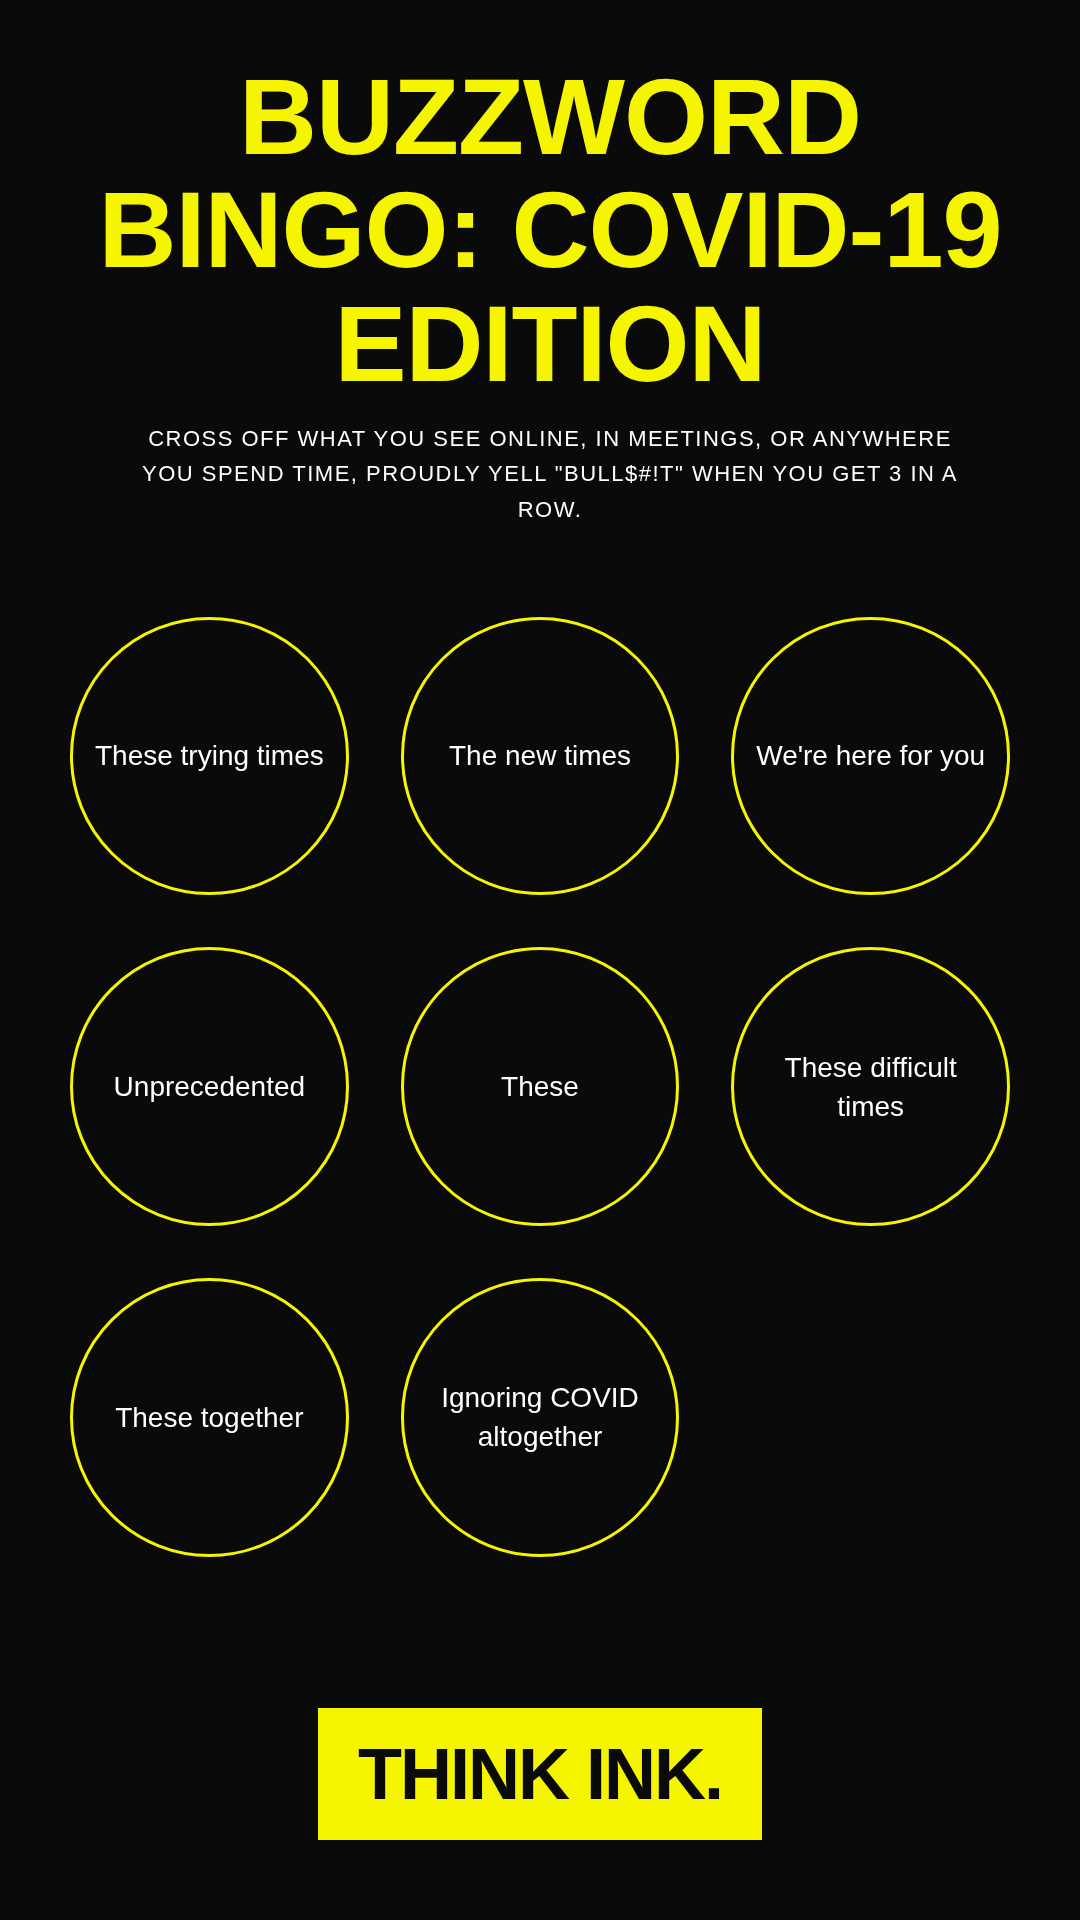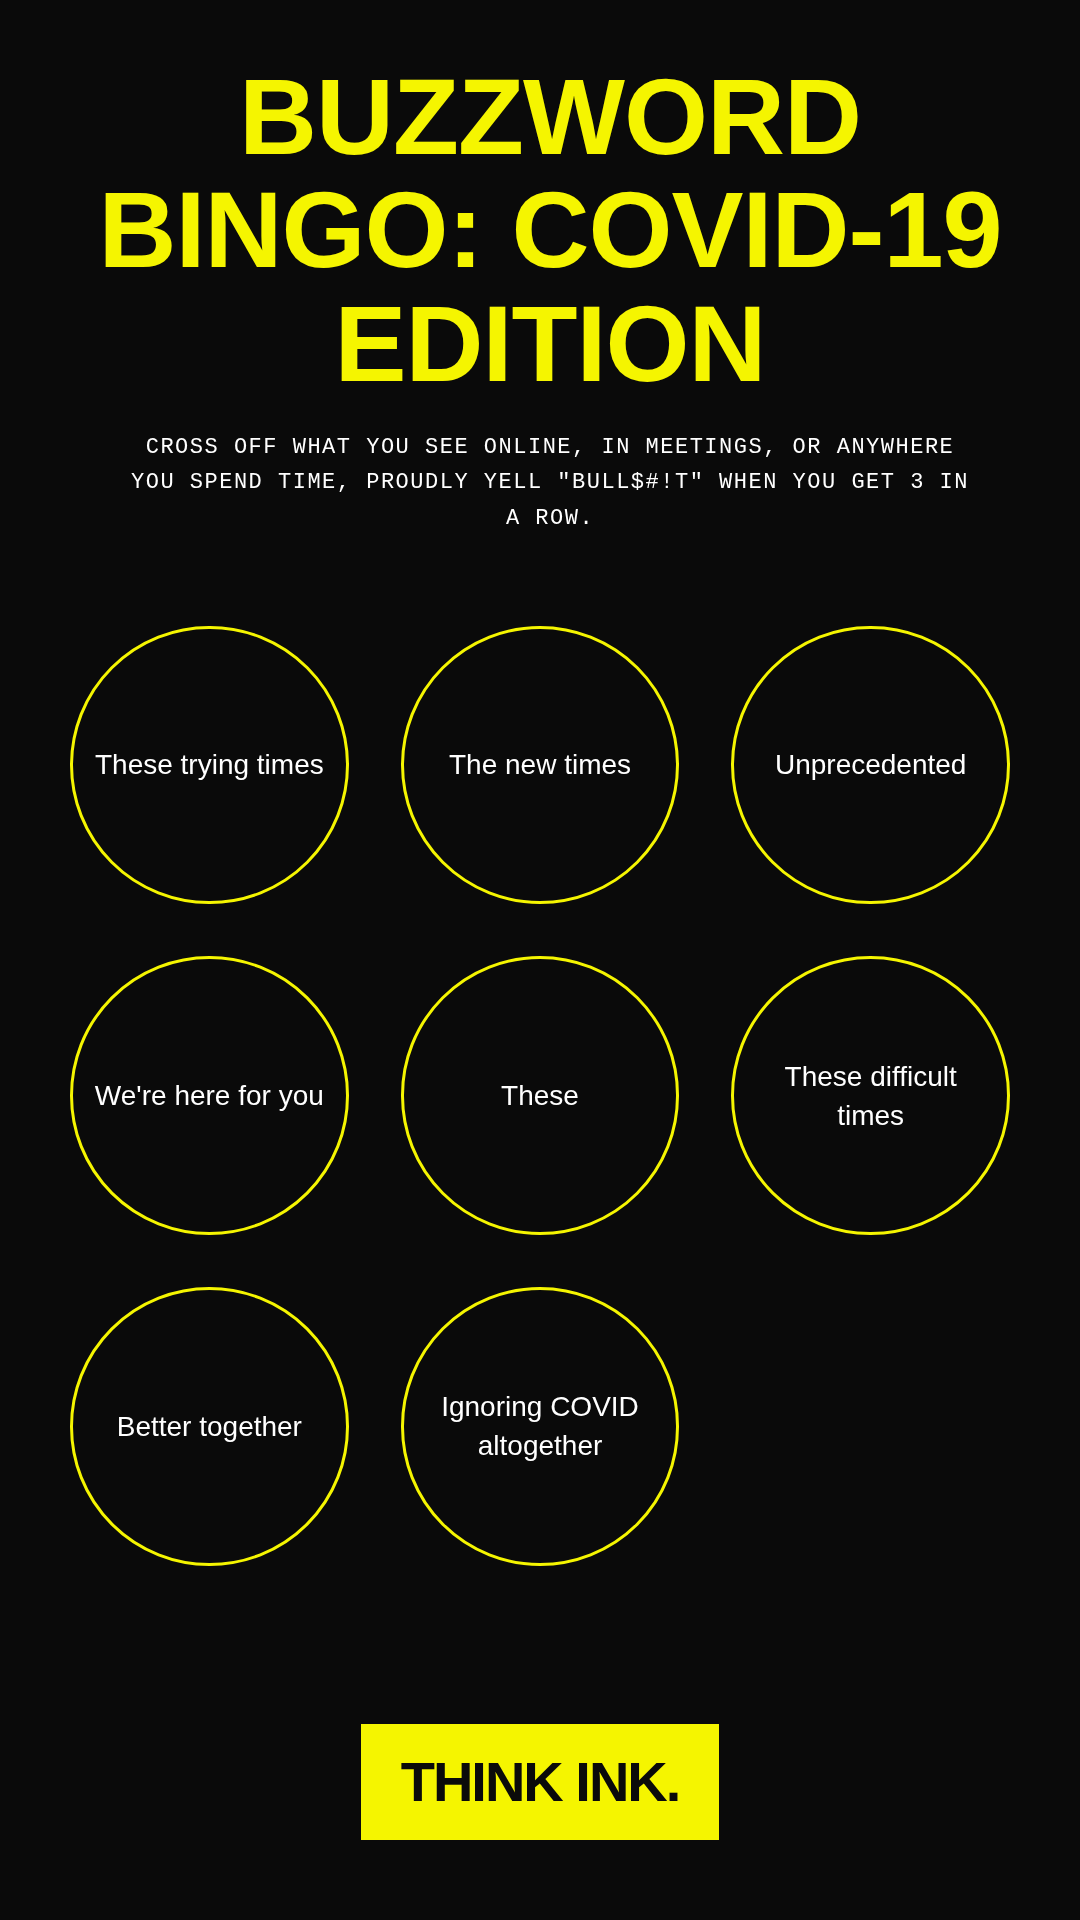--- a/index.html
+++ b/index.html
@@ -34,24 +34,23 @@
       text-transform: uppercase;
     }
 
     .subtitle {
       color: #ffffff;
       font-size: 22px;
       font-weight: 400;
       letter-spacing: 1.5px;
       text-transform: uppercase;
       text-align: center;
-      margin-top: 30px;
+      margin-top: 21px;
       line-height: 1.6;
       padding: 0 40px;
-      font-family: Liberation Mono, monospace;
     }
 
     .bingo-grid {
       display: grid;
       grid-template-columns: repeat(3, 1fr);
       gap: 52px;
       padding: 50px 70px;
       width: 100%;
       margin-top: 20px;
     }
@@ -86,21 +85,21 @@
 
     .logo-box {
       background-color: #f5f500;
       padding: 30px 40px;
       display: flex;
       align-items: center;
       justify-content: center;
     }
 
     .logo-text {
-      font-size: 56px;
+      font-size: 72px;
       font-weight: 900;
       color: #0a0a0a;
       line-height: 1;
       text-transform: uppercase;
       letter-spacing: -2px;
       text-align: center;
     }
   </style>
 </head>
 <body>
@@ -111,33 +110,33 @@
 </div>
 
 <div class="bingo-grid">
 <div class="bingo-cell">
       <span>These trying times</span>
     </div>
     <div class="bingo-cell">
       <span>The new times</span>
     </div>
     <div class="bingo-cell">
-      <span>Unprecedented</span>
+      <span>We're here for you</span>
     </div>
     <div class="bingo-cell">
-      <span>We're here for you</span>
+      <span>Unprecedented</span>
     </div>
     <div class="bingo-cell">
       <span>These</span>
     </div>
     <div class="bingo-cell">
       <span>These difficult times</span>
     </div>
     <div class="bingo-cell">
-      <span>Better together</span>
+      <span>These together</span>
     </div>
     <div class="bingo-cell">
       <span>Ignoring COVID altogether</span>
     </div>
   </div>
 
 <div class="footer">
   <div class="logo-box">
     <div class="logo-text">
       <span>THINK</span>

